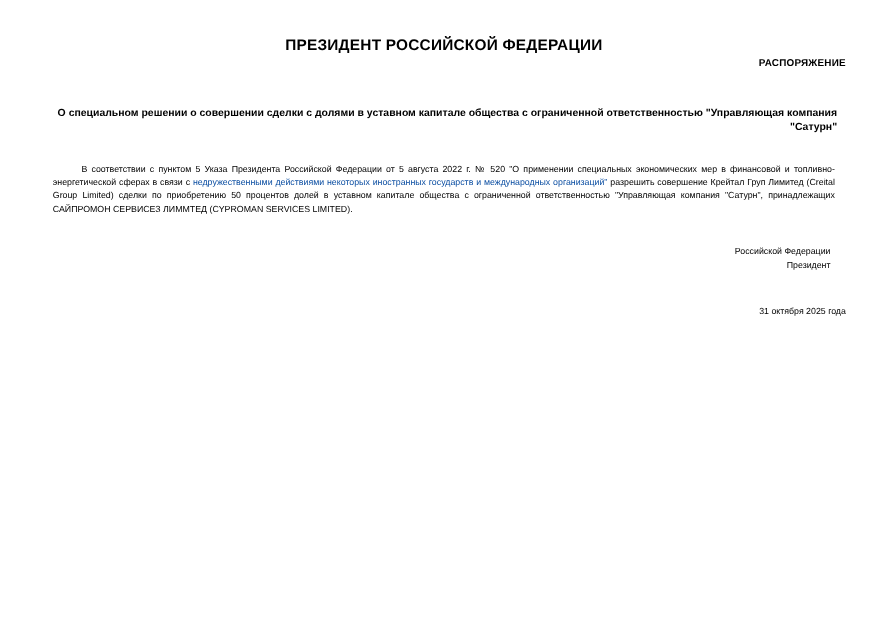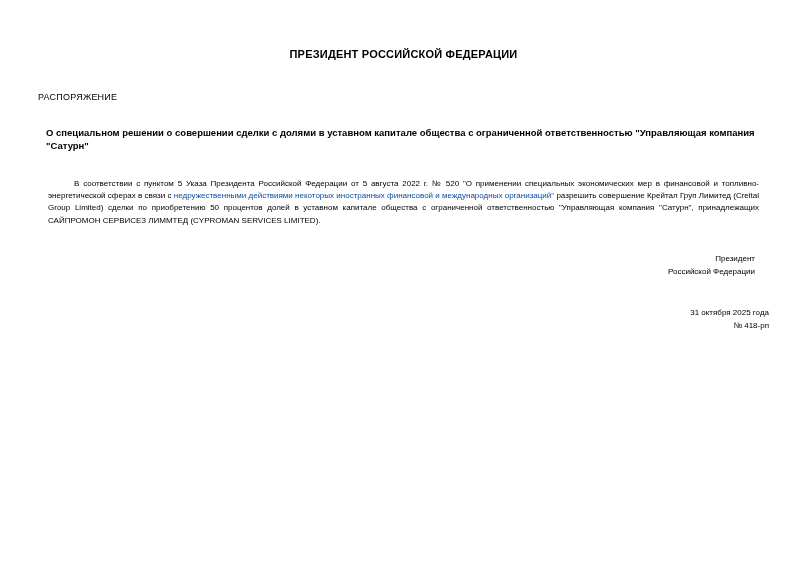--- a/index.html
+++ b/index.html
@@ -16,38 +16,38 @@
   }
   .page {
     position: relative;
     width: 807px;
     height: 571px;
     box-sizing: border-box;
     padding: 0 38px;
   }
   .doc-header {
     text-align: center;
-    font-size: 11px;
+    font-size: 14px;
     font-weight: bold;
-    letter-spacing: 0.2px;
-    margin-top: 48px;
-  }
-  .doc-type {
-    text-align: left;
-    font-size: 9px;
-    font-weight: normal;
     letter-spacing: 0.2px;
     margin-top: 32px;
   }
+  .doc-type {
+    text-align: right;
+    font-size: 9px;
+    font-weight: bold;
+    letter-spacing: 0.2px;
+    margin-top: 4px;
+  }
   .doc-title {
-    text-align: left;
+    text-align: right;
     font-size: 9.5px;
     font-weight: bold;
     line-height: 1.4;
-    margin-top: 24px;
+    margin-top: 34px;
     padding: 0 8px;
   }
   .doc-body {
     font-size: 8px;
     line-height: 1.55;
     text-align: justify;
     margin-top: 25px;
     padding: 0 10px;
   }
   .doc-body .indent {
@@ -80,26 +80,25 @@
 <div class="page">
 
   <div class="doc-header">ПРЕЗИДЕНТ РОССИЙСКОЙ ФЕДЕРАЦИИ</div>
 
   <div class="doc-type">РАСПОРЯЖЕНИЕ</div>
 
   <div class="doc-title">О специальном решении о совершении сделки с долями в уставном капитале общества с ограниченной ответственностью "Управляющая компания "Сатурн"</div>
 
   <div class="doc-body">
     <span class="indent"></span><span>В  соответствии  с  пунктом 5  Указа  Президента  Российской  Федерации  от  5  августа  2022 г.  № 520  "О  применении  специальных  экономических  мер  в  финансовой  и  топливно-энергетической  сферах  в  связи  с</span>
-    <a class="link">недружественными действиями некоторых иностранных финансовой и международных организаций"</a><span> разрешить совершение Крейтал Груп Лимитед (Creital Group Limited) сделки по приобретению 50 процентов долей в уставном капитале общества с ограниченной ответственностью "Управляющая компания "Сатурн", принадлежащих САЙПРОМОН СЕРВИСЕЗ ЛИММТЕД (CYPROMAN SERVICES LIMITED).</span>
+    <a class="link">недружественными действиями некоторых иностранных государств и международных организаций"</a><span> разрешить совершение Крейтал Груп Лимитед (Creital Group Limited) сделки по приобретению 50 процентов долей в уставном капитале общества с ограниченной ответственностью "Управляющая компания "Сатурн", принадлежащих САЙПРОМОН СЕРВИСЕЗ ЛИММТЕД (CYPROMAN SERVICES LIMITED).</span>
   </div>
 
   <div class="signature">
+    <div>Российской Федерации</div>
     <div>Президент</div>
-    <div>Российской Федерации</div>
   </div>
 
   <div class="doc-date">
     <div>31 октября 2025 года</div>
-    <div>№ 418-рп</div>
   </div>
 
 </div>
 
 </body></html>

